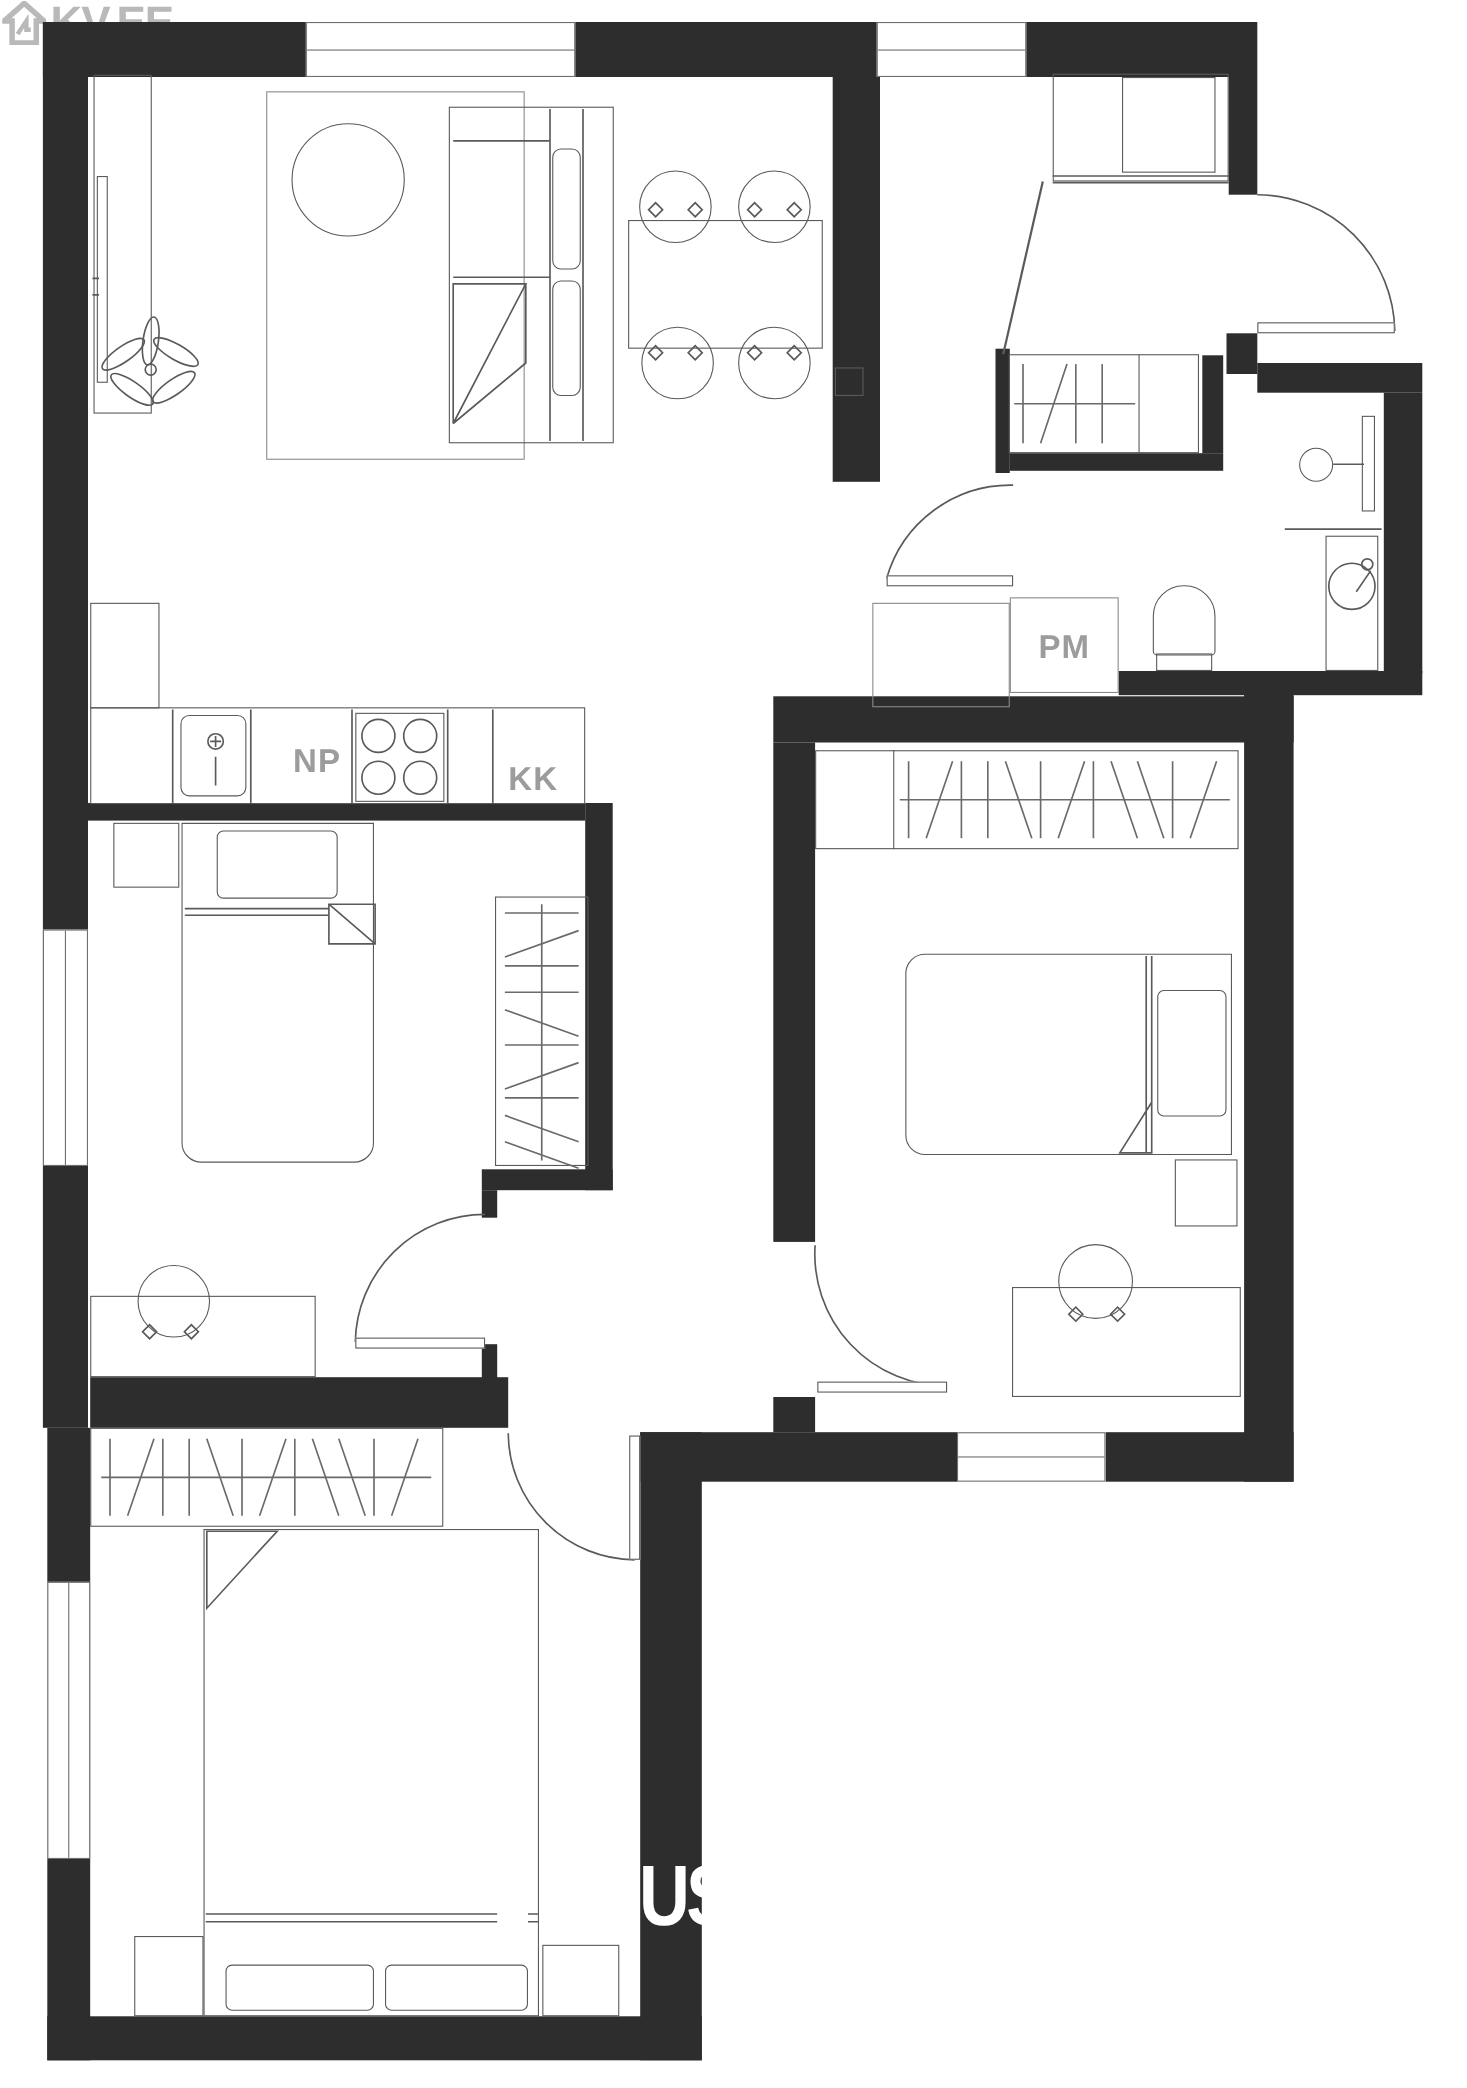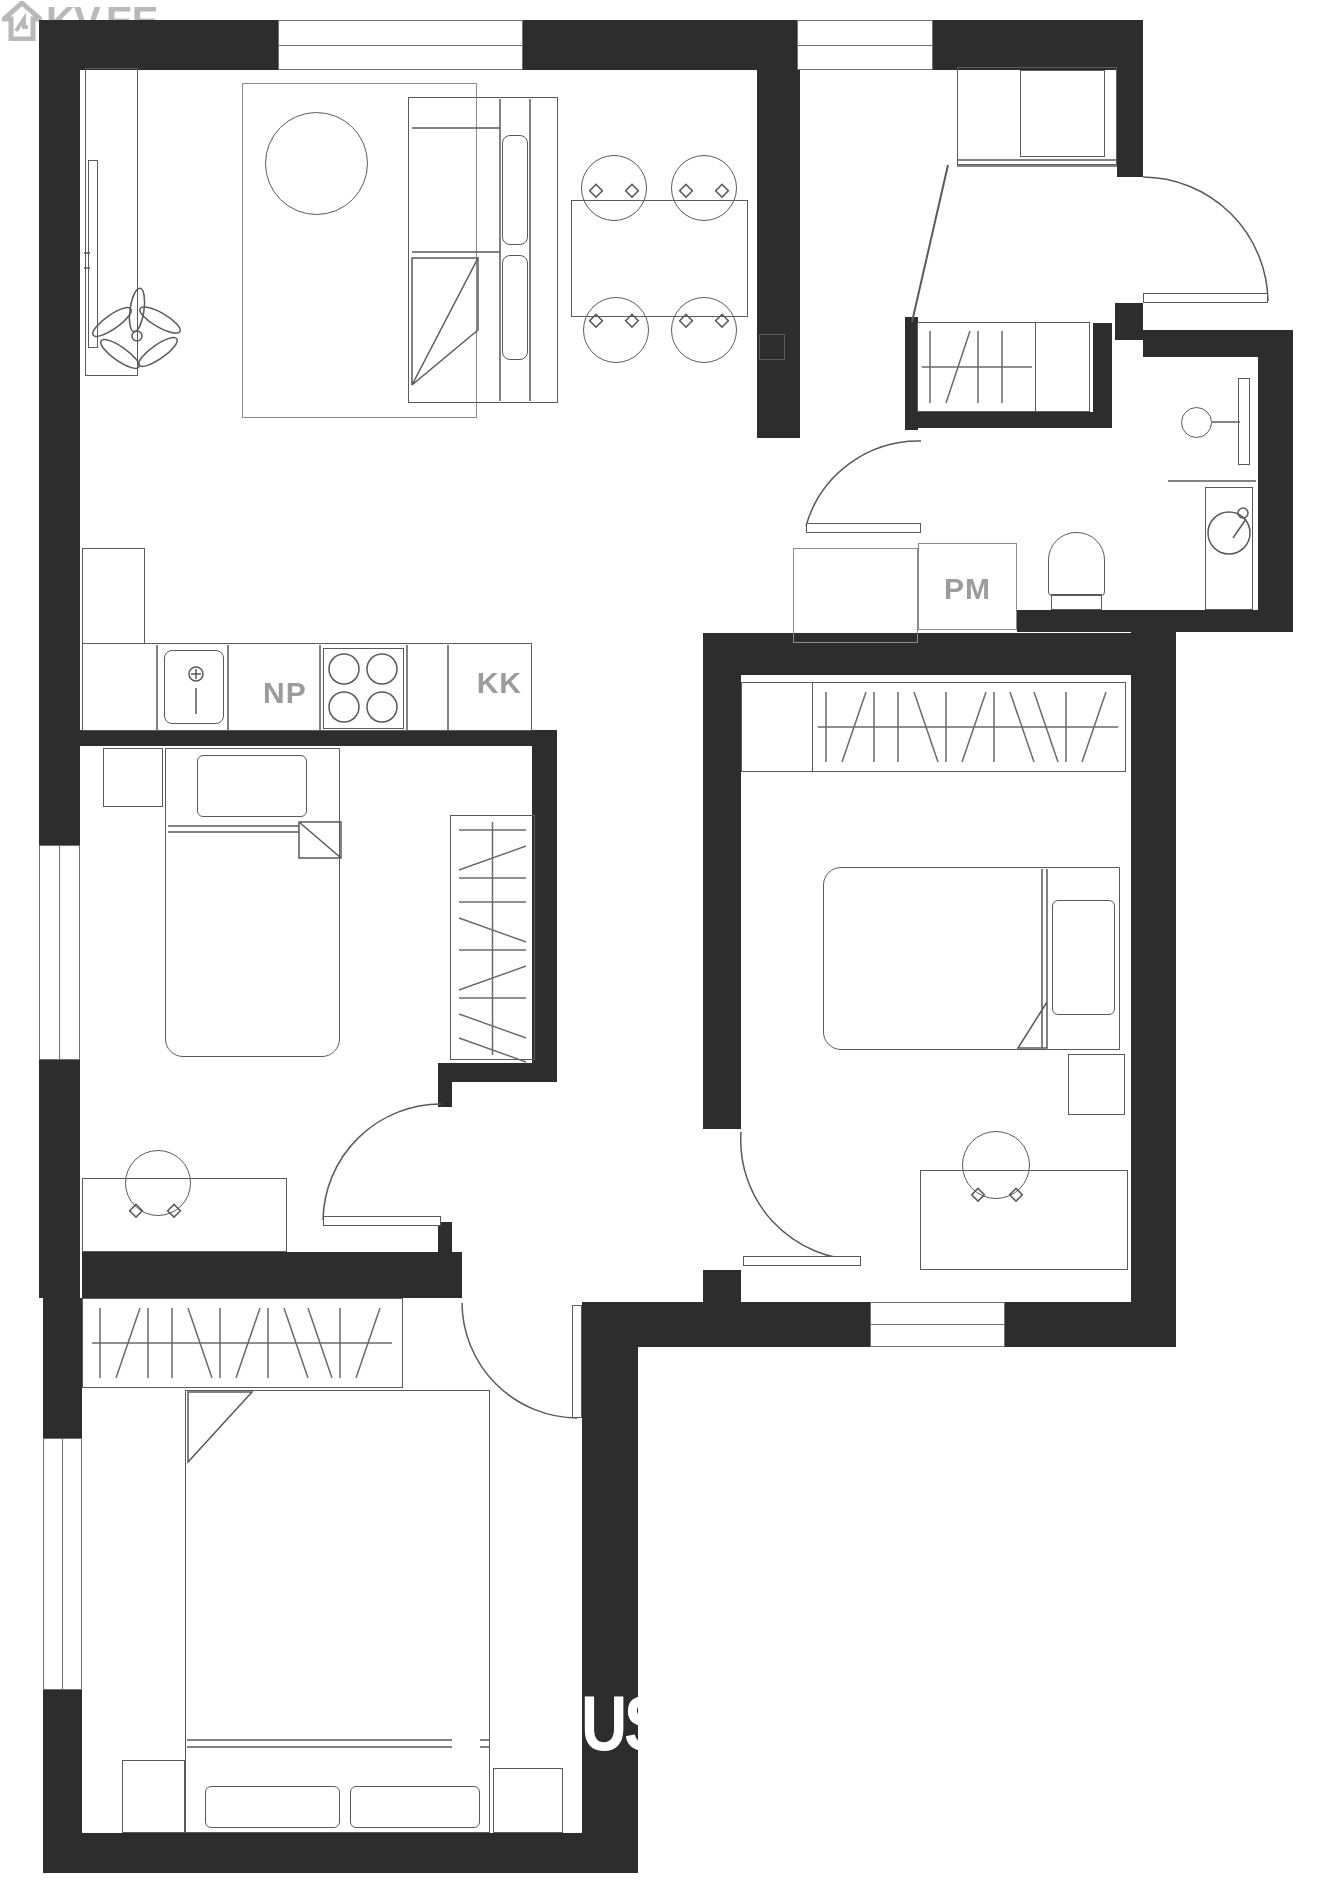--- a/index.html
+++ b/index.html
@@ -99,22 +99,22 @@
   <div class="fur circ" style="left:581px;top:155px;width:66px;height:66px"></div>
   <div class="fur circ" style="left:671px;top:155px;width:66px;height:66px"></div>
   <div class="fur circ" style="left:583px;top:297px;width:66px;height:66px"></div>
   <div class="fur circ" style="left:671px;top:297px;width:66px;height:66px"></div>
   <div class="fur" style="left:759px;top:334px;width:26px;height:26px"></div>
 
   <div class="fur" style="left:82px;top:548px;width:63px;height:96px"></div>
   <div class="fur" style="left:82px;top:643px;width:450px;height:88px"></div>
   <div class="fur" style="left:164px;top:650px;width:60px;height:74px;border-radius:8px"></div>
   <div class="fur" style="left:323px;top:648px;width:81px;height:81px"></div>
-  <div class="lbl" style="left:263px;top:678px;width:60px;text-align:left">NP</div>
-  <div class="lbl" style="left:462px;top:668px;width:60px;text-align:right">KK</div>
+  <div class="lbl" style="left:250px;top:678px;width:60px;text-align:right">NP</div>
+  <div class="lbl" style="left:462px;top:694px;width:60px;text-align:left">KK</div>
 
   <div class="fur" style="left:957px;top:67px;width:160px;height:98px"></div>
   <div class="fur" style="left:1020px;top:70px;width:85px;height:87px"></div>
   <div class="fur" style="left:917px;top:322px;width:173px;height:90px"></div>
   <div class="fur" style="left:1035px;top:322px;width:1px;height:90px;border:none;background:var(--line)"></div>
   <div class="furl" style="left:793px;top:548px;width:125px;height:95px"></div>
   <div class="furl" style="left:918px;top:543px;width:99px;height:87px"></div>
   <div class="lbl" style="left:930px;top:574px;width:75px;text-align:center">PM</div>
 
   <div class="fur" style="left:1238px;top:378px;width:12px;height:87px"></div>

